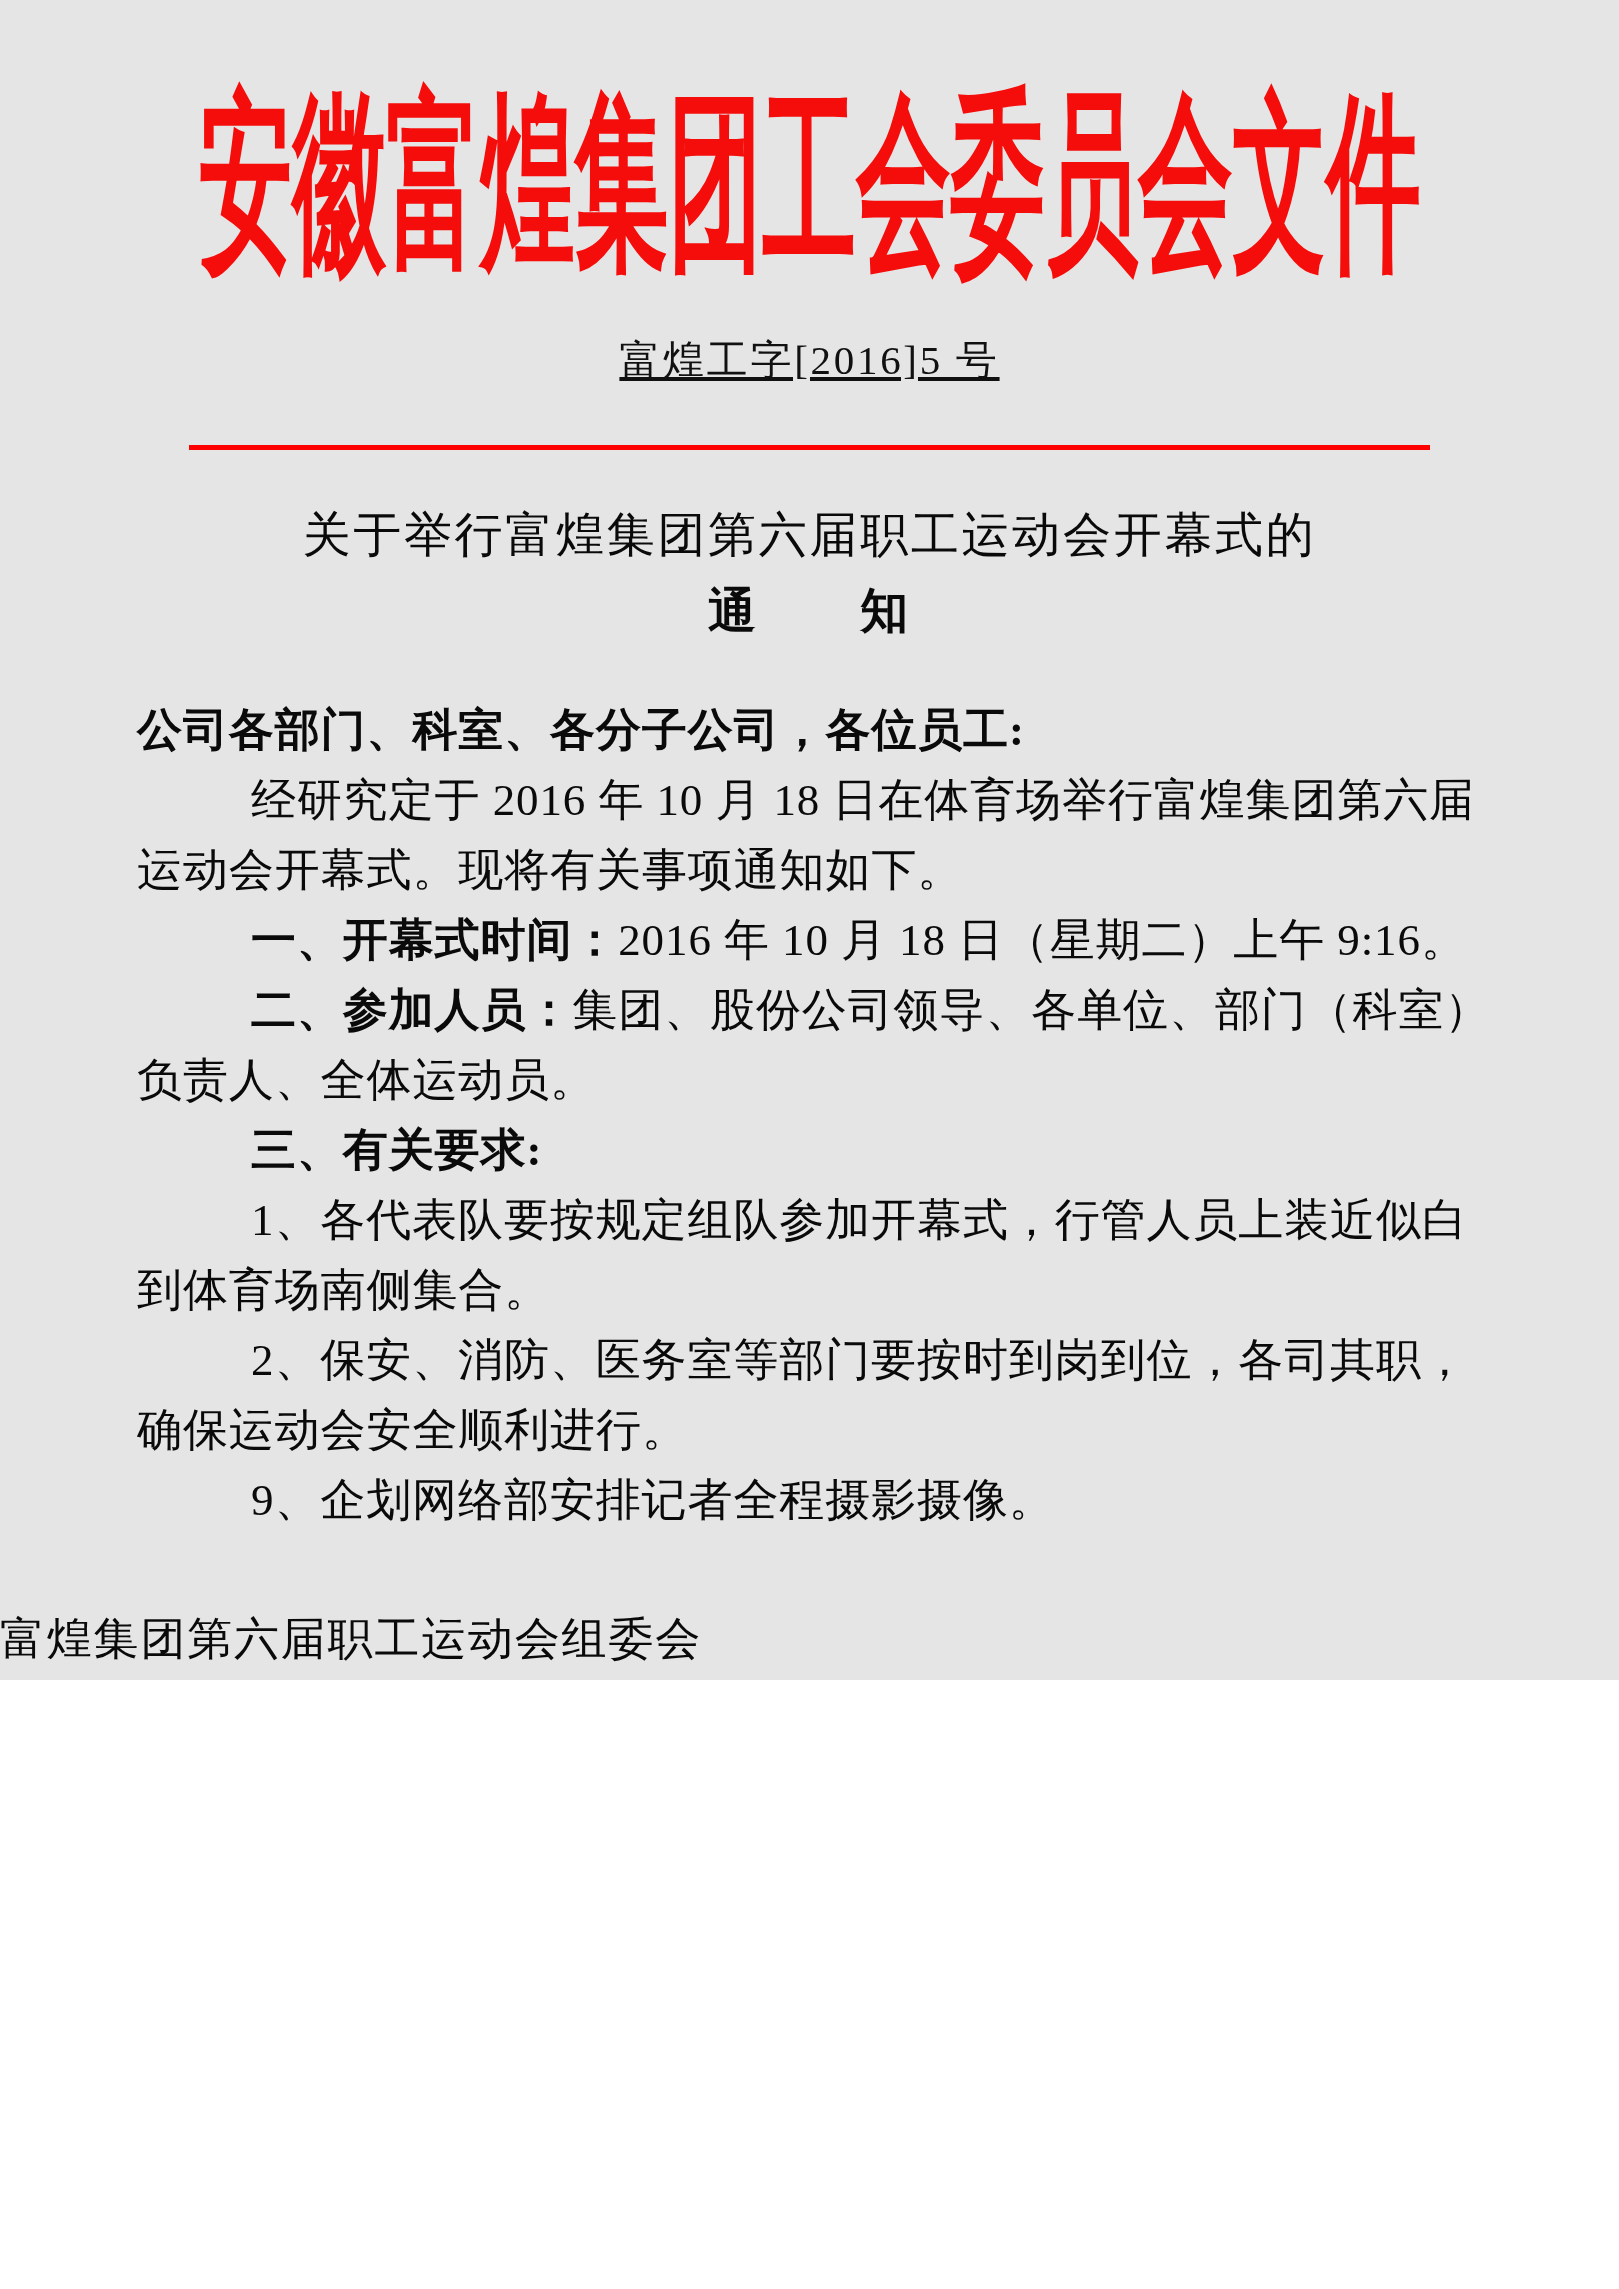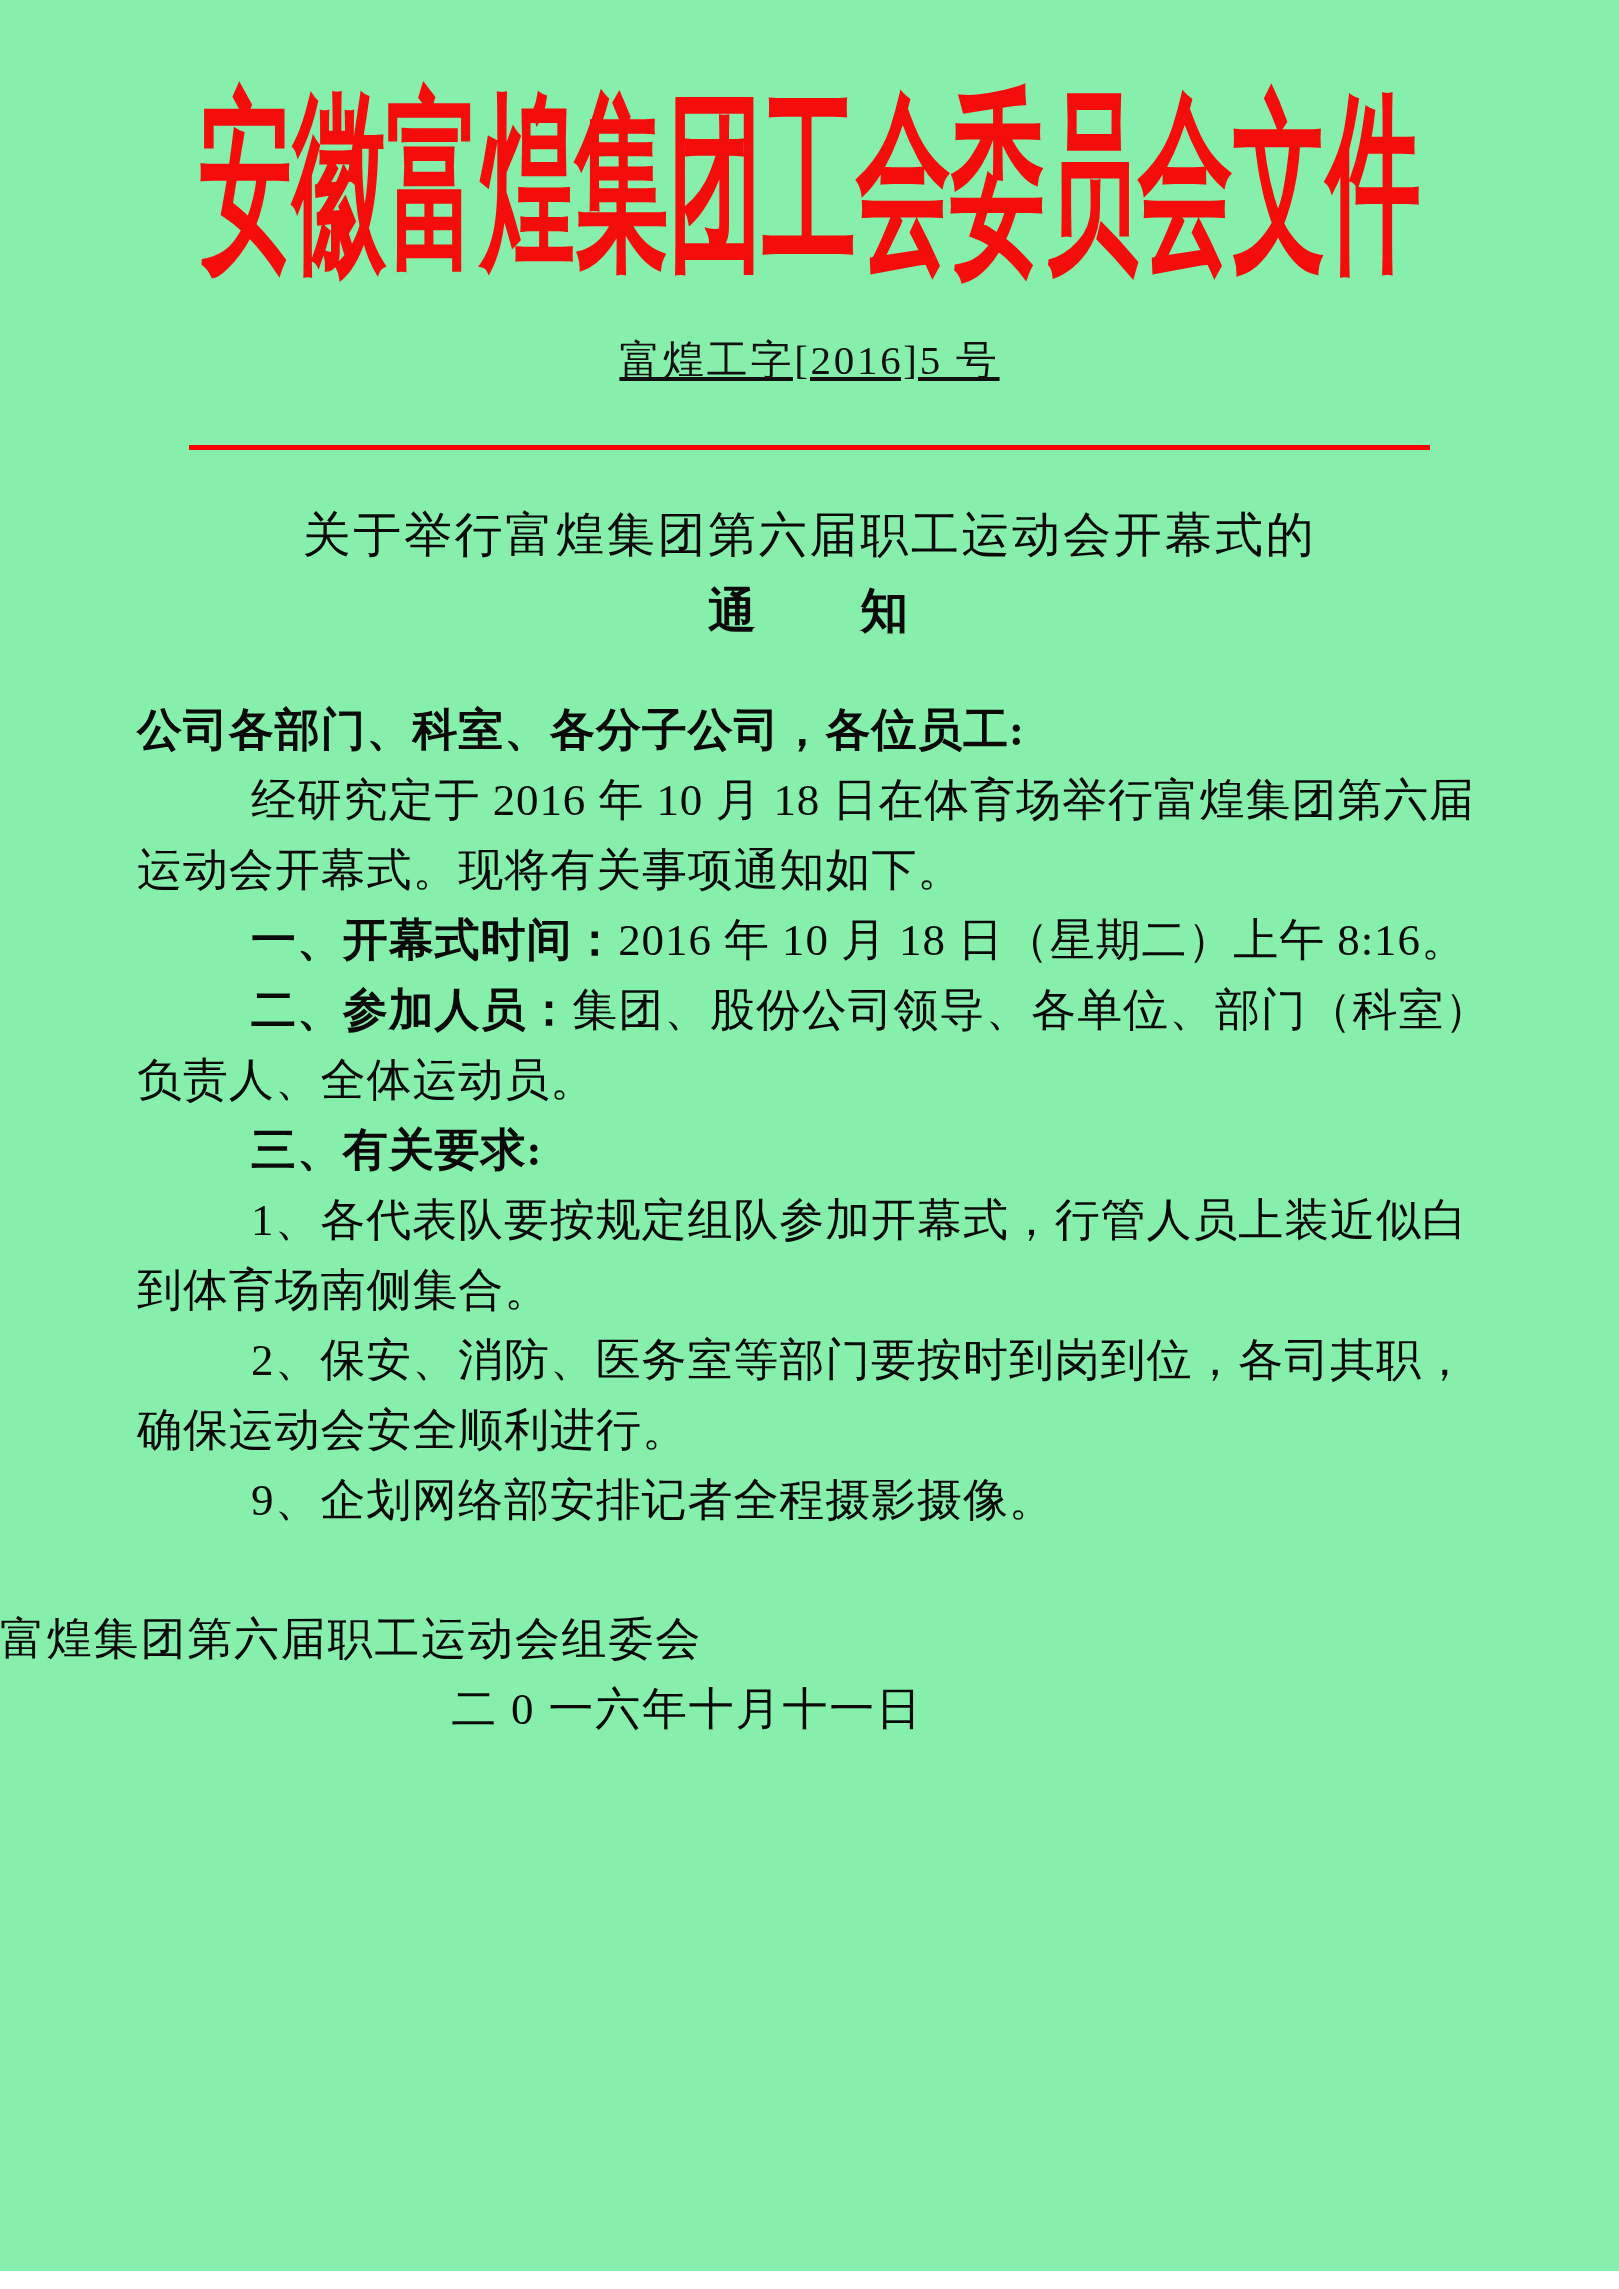--- a/index.html
+++ b/index.html
@@ -1,20 +1,20 @@
 <!DOCTYPE html>
 <html style="font-size:14.6px"><head>
 <meta charset="utf-8">
 <style>
   html, body { margin: 0; padding: 0; background: #ffffff; }
   .page {
     position: relative;
     width: 1619px;
-    height: 2271px;
-    background: #86efac;
+    height: 1680px;
+    background: #e5e5e5;
     overflow: hidden;
     font-family: "Liberation Serif", "DejaVu Serif", serif;
     color: #0a0a0a;
   }
   
   .org-title {
     height: 283px;
     text-align: center;
   }
   .org-title .stretch {
@@ -108,21 +108,21 @@
 
   <div class="red-rule"></div>
 
   <div class="notice-title">关于举行富煌集团第六届职工运动会开幕式的</div>
   <div class="notice-subtitle">通　　知</div>
 
   <div class="body-block">
     <div class="line"><span class="b">公司各部门、科室、各分子公司，各位员工:</span><span></span></div>
     <div class="line ind"><span class="b"></span><span>经研究定于 2016 年 10 月 18 日在体育场举行富煌集团第六届</span></div>
     <div class="line"><span class="b"></span><span>运动会开幕式。现将有关事项通知如下。</span></div>
-    <div class="line ind"><span class="b">一、开幕式时间：</span><span>2016 年 10 月 18 日（星期二）上午 8:16。</span></div>
+    <div class="line ind"><span class="b">一、开幕式时间：</span><span>2016 年 10 月 18 日（星期二）上午 9:16。</span></div>
     <div class="line ind"><span class="b">二、参加人员：</span><span>集团、股份公司领导、各单位、部门（科室）</span></div>
     <div class="line"><span class="b"></span><span>负责人、全体运动员。</span></div>
     <div class="line ind"><span class="b">三、有关要求:</span><span></span></div>
     <div class="line ind"><span class="b"></span><span>1、各代表队要按规定组队参加开幕式，行管人员上装近似白</span></div>
     <div class="line"><span class="b"></span><span>到体育场南侧集合。</span></div>
     <div class="line ind"><span class="b"></span><span>2、保安、消防、医务室等部门要按时到岗到位，各司其职，</span></div>
     <div class="line"><span class="b"></span><span>确保运动会安全顺利进行。</span></div>
     <div class="line ind"><span class="b"></span><span>9、企划网络部安排记者全程摄影摄像。</span></div>
 
   </div>

